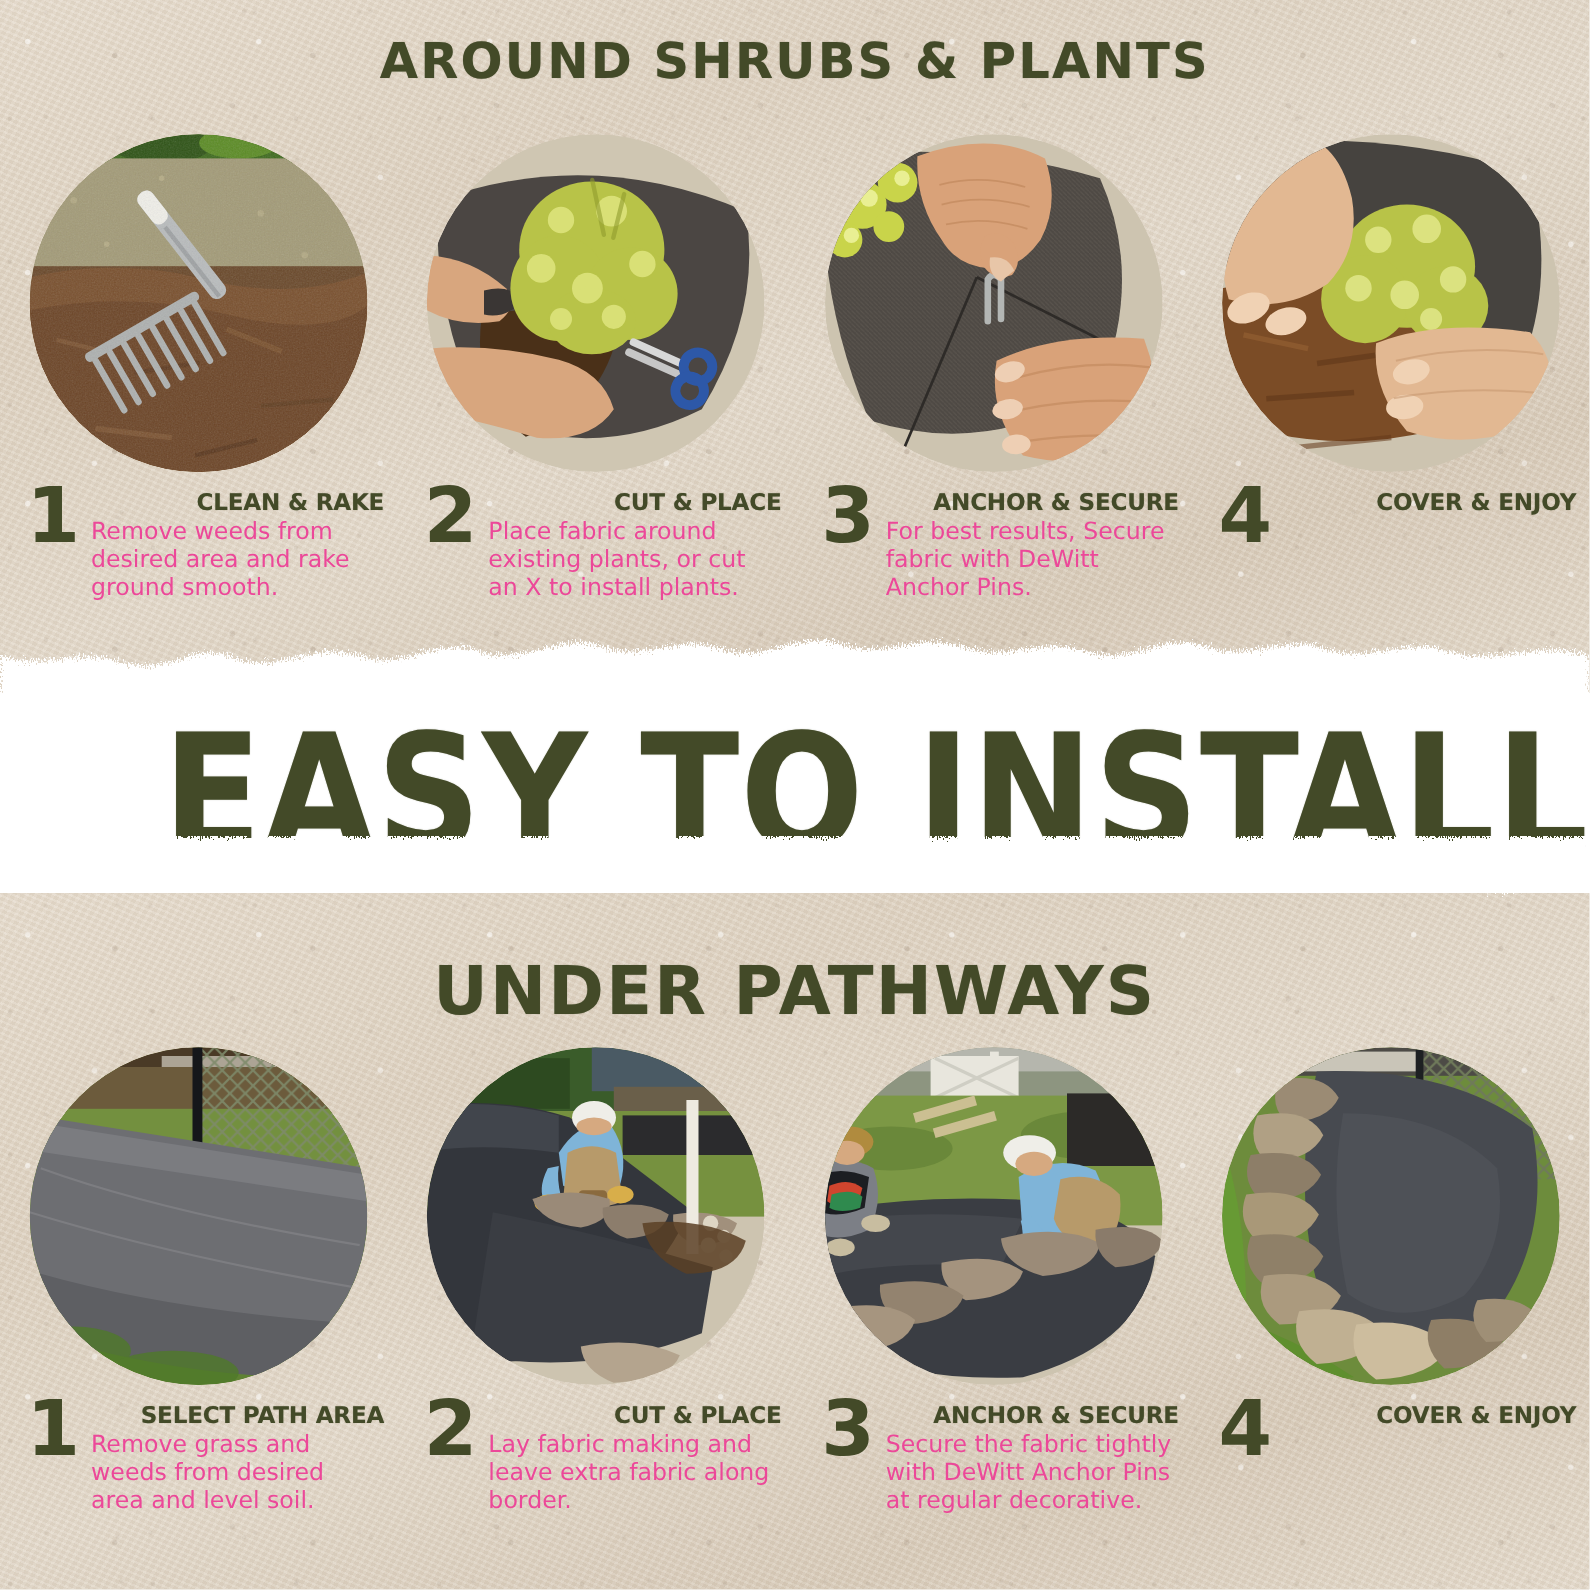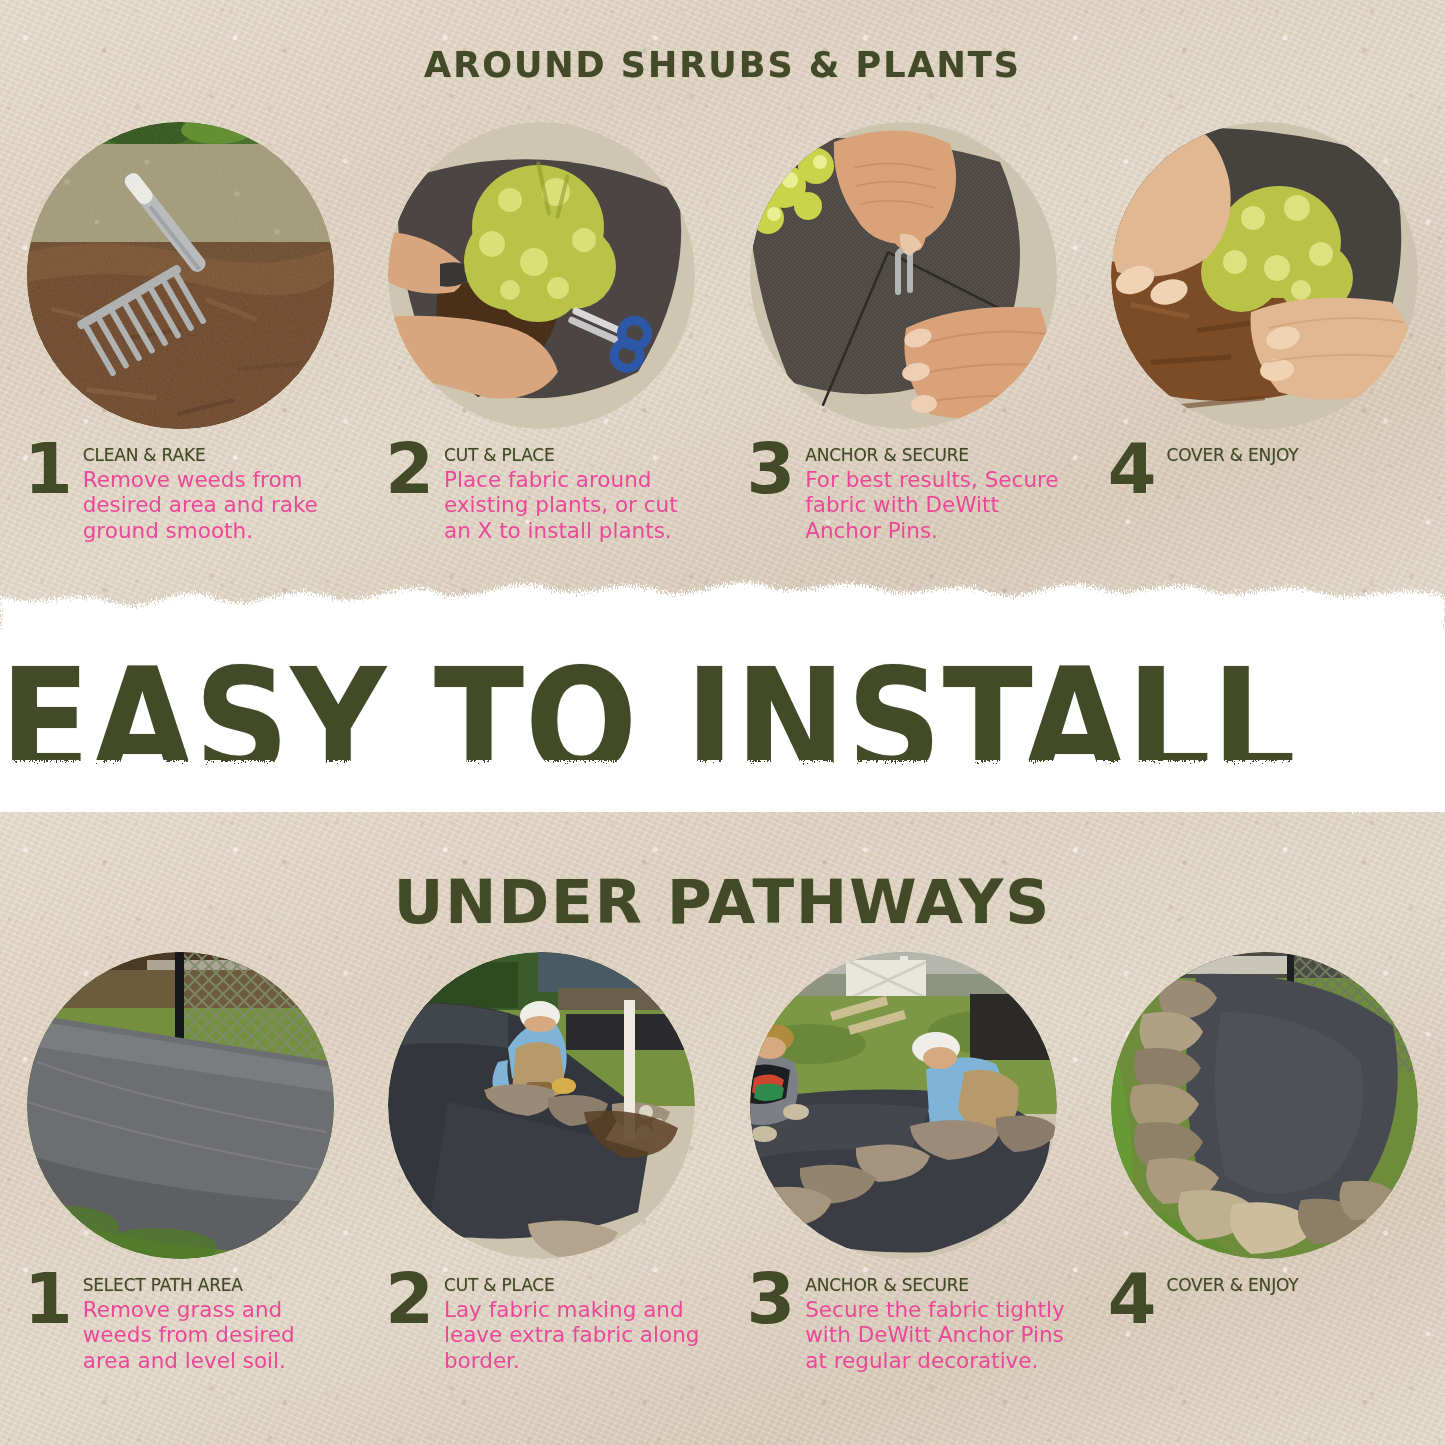--- a/index.html
+++ b/index.html
@@ -62,21 +62,21 @@
     text-align: center;
     font-family: "DejaVu Sans", sans-serif;
     font-weight: 700;
     color: #434a28;
     letter-spacing: 2px;
     text-shadow:
       0 0 1px rgba(67,74,40,.45),
       1px 0 0 rgba(230,220,205,.30),
       -1px 1px 0 rgba(230,220,205,.22);
   }
-  #title-shrubs { top: 45px; font-size: 35px; }
+  #title-shrubs { top: 29px; font-size: 45px; }
   #title-paths  { top: 866px; font-size: 61px; }
 
   
   .row {
     position: absolute; left: 0; width: 1445px;
     display: flex;
   }
   #row-top { top: 122px; }
   #row-bottom { top: 952px; }
 
@@ -99,40 +99,41 @@
     line-height: 0.86;
     color: #434a28;
     margin-right: 10px;
     margin-top: -6px;
     text-shadow: 1px 1px 0 rgba(226,216,200,.35);
     flex: 0 0 auto;
   }
   .cap-text { flex: 1 1 auto; min-width: 0; }
   .cap-head {
     font-family: "DejaVu Sans", sans-serif;
-    font-weight: 400;
-    font-size: 17px;
+    font-weight: 700;
+    font-size: 21px;
     letter-spacing: -0.2px;
     color: #434a28;
     white-space: nowrap;
     text-shadow: 0 0 1px rgba(67,74,40,.4);
+    text-align: right;
   }
   .cap-body {
     font-family: "DejaVu Sans", sans-serif;
     font-size: 21.5px;
     line-height: 1.18;
     color: #ec4899;
     margin-top: 2px;
   }
 
   
   #banner {
     position: absolute; left: 0; top: 632px;
     width: 1445px; height: 180px;
-    display: flex; align-items: center; justify-content: flex-start;
+    display: flex; align-items: center; justify-content: flex-end;
     background: #ffffff;
   }
   #banner-text {
     font-family: "DejaVu Sans", sans-serif;
     font-weight: 700;
     font-size: 132px;
     letter-spacing: 1px;
     color: #434a28;
     transform: scaleY(1.12);
     text-shadow:

